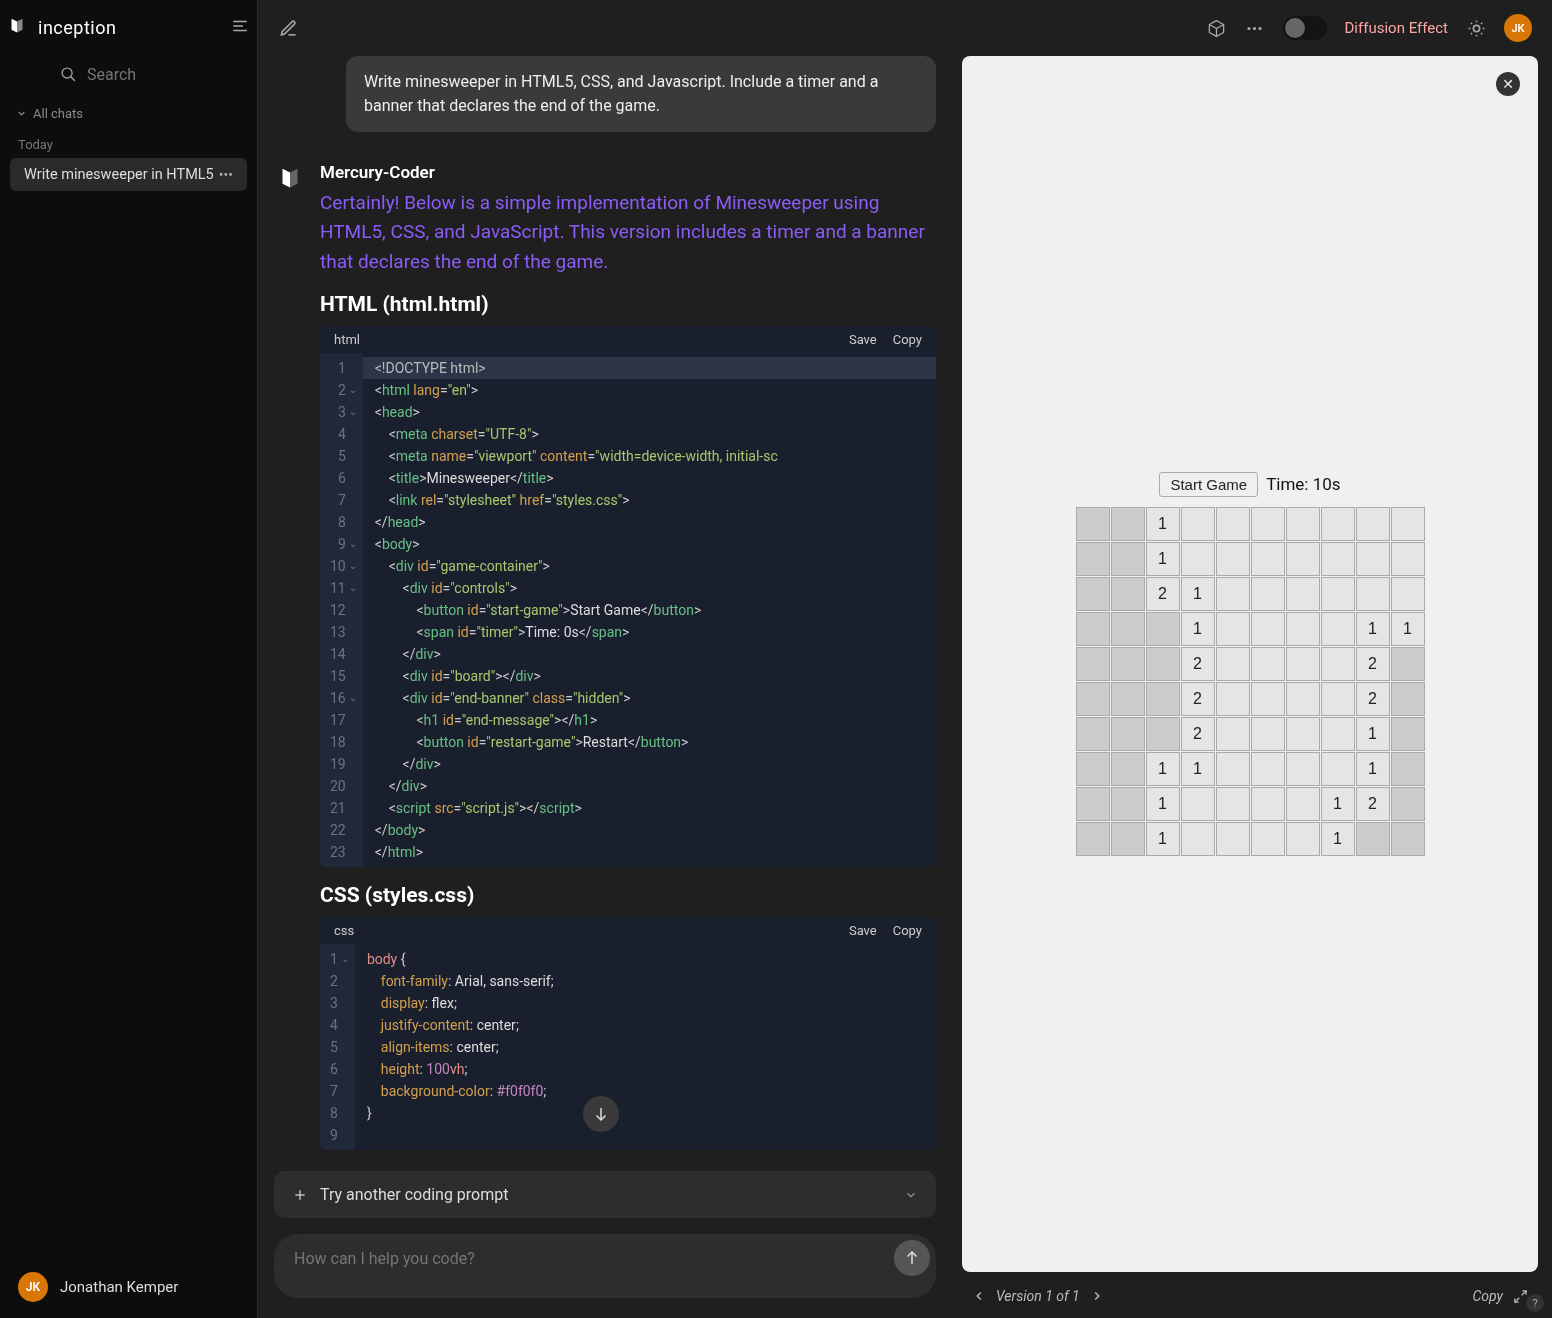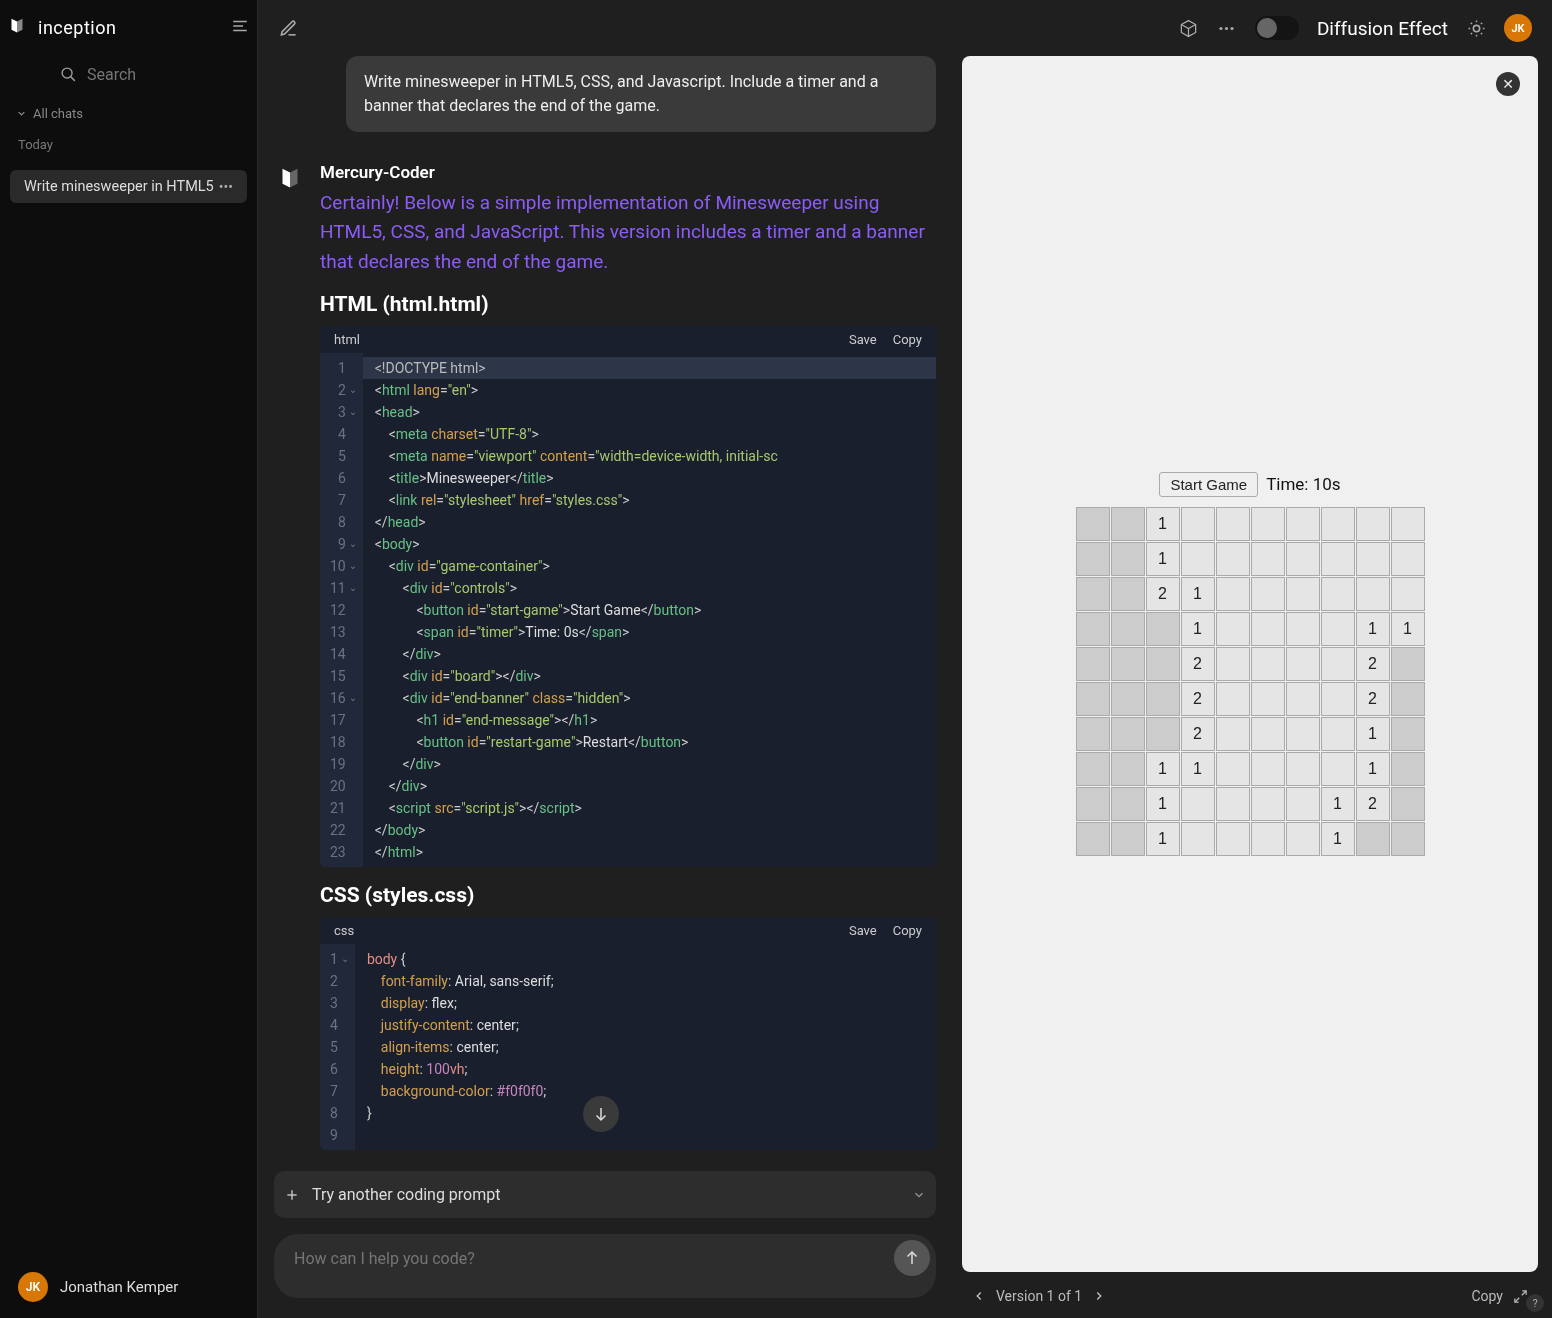--- a/index.html
+++ b/index.html
@@ -8,35 +8,35 @@
 .sb-header { display:flex; align-items:center; padding:16px 6px; gap:10px; }
 .logo-mark { width:22px; height:22px; display:flex; align-items:center; justify-content:center; }
 .logo-text { font-size:18px; font-weight:400; color:#fff; letter-spacing:0.5px; }
 .sb-collapse { margin-left:auto; width:20px; height:20px; color:#aaa; cursor:pointer; }
 .search-row { display:flex; align-items:center; padding:10px 18px; gap:10px; color:#999;margin-left:42px; }
 .search-input { flex:1; background:transparent; border:none; color:#ccc; font-size:16px; outline:none; }
 .new-chat-btn { width:20px; height:20px; color:#aaa; cursor:pointer; }
 .chats-section { padding:6px 0; }
 .chats-header { display:flex; align-items:center; gap:6px; padding:6px 16px; color:#888; font-size:13px; cursor:pointer; }
 .date-label { padding:10px 18px 4px; color:#777; font-size:13px; }
-.chat-item { display:flex; align-items:center; padding:8px 14px; margin:14px 10px; background:#2a2a2a; border-radius:6px; cursor:pointer; }
+.chat-item { display:flex; align-items:center; padding:8px 14px; margin:2px 10px; background:#2a2a2a; border-radius:6px; cursor:pointer; }
 .chat-title { flex:1; font-size:14.5px; color:#ddd; overflow:hidden; white-space:nowrap; text-overflow:ellipsis; }
 .chat-menu { color:#aaa; font-size:14px; }
 .sb-footer { margin-top:auto; display:flex; align-items:center; gap:12px; padding:16px 18px; }
 .avatar { width:30px; height:30px; border-radius:50%; background:#d97706; color:#fff; font-size:12px; font-weight:600; display:flex; align-items:center; justify-content:center; }
 .username { font-size:15px; color:#ddd; }
 
 .main { flex:1; display:flex; flex-direction:column; background:#1f1f1f; position:relative; }
 .topbar { height:56px; display:flex; align-items:center; padding:0 20px; gap:18px; }
 .tb-left { display:flex; align-items:center; gap:18px; }
 .tb-right { margin-left:auto; display:flex; align-items:center; gap:18px; }
 .tb-icon { width:20px; height:20px; color:#aaa; cursor:pointer; display:flex; align-items:center; justify-content:center; }
 .toggle { width:44px; height:24px; background:#141414; border-radius:12px; position:relative; cursor:pointer; }
 .toggle-knob { position:absolute; left:2px; top:2px; width:20px; height:20px; border-radius:50%; background:#666; }
-.toggle-label { font-size:19px; color:#ffffff; }
+.toggle-label { font-size:15px; color:#fca5a5; }
 .header-avatar { width:28px; height:28px; border-radius:50%; background:#d97706; color:#fff; font-size:11px; font-weight:600; display:flex; align-items:center; justify-content:center; }
 
 .content { flex:1; display:flex; overflow:hidden; }
 .chat-area { flex:0 0 696px; display:flex; flex-direction:column; overflow:hidden; padding:0 0 0 8px; }
 .chat-scroll { flex:1; overflow:hidden; padding:0 18px 0 0; }
 .user-msg { background:#3a3a3a; padding:14px 18px; border-radius:12px; margin:0 0 30px 80px; font-size:16px; line-height:1.5; color:#eee; }
 .assistant-block { display:flex; gap:14px; margin-bottom:20px; padding-left:8px; }
 .assistant-av { width:32px; height:32px; border-radius:50%; display:flex; align-items:center; justify-content:center; font-size:20px; margin-top:2px; }
 .assistant-body { flex:1; }
 .assistant-name { font-size:17px; font-weight:600; color:#fff; margin-bottom:6px; }
@@ -53,39 +53,39 @@
 .gutter .caret { color:#6b7280; font-size:10px; width:8px; }
 .line { white-space:pre; padding:0 12px; }
 .code-lines { padding:4px 0; flex:1; overflow-x:auto; }
 .line.hl { background:#2d3548; }
 .tok-tag{color:#67c085;} .tok-attr{color:#d2a04d;} .tok-str{color:#a6c96d;} .tok-doctype{color:#bbb;} .tok-text{color:#ddd;} .tok-sel{color:#e48d86;} .tok-prop{color:#d2a04d;} .tok-num{color:#c586c0;}
 .tok-unit{color:#e48d86;} .tok-hex{color:#c586c0;}
 .tok-punct{color:#ccc;}
 
 .scroll-down { width:36px; height:36px; border-radius:50%; background:#3a3a3a; display:flex; align-items:center; justify-content:center; position:absolute; left:325px; bottom:186px; cursor:pointer; color:#ddd; }
 
-.prompt-suggest { margin:12px 18px 10px 8px; background:#2d2d2d; border-radius:10px; padding:14px 10px; display:flex; align-items:center; gap:12px; color:#ddd; font-size:16px; cursor:pointer; }
+.prompt-suggest { margin:12px 18px 10px 8px; background:#2d2d2d; border-radius:10px; padding:14px 18px; display:flex; align-items:center; gap:12px; color:#ddd; font-size:16px; cursor:pointer; }
 .prompt-suggest .chev { margin-left:auto; color:#999; }
 
 .input-bar { margin:6px 18px 20px 8px; background:#2d2d2d; border-radius:24px; padding:6px 6px 22px 20px; display:flex; align-items:center; gap:12px; }
 .input-field { flex:1; background:transparent; border:none; color:#ccc; font-size:16px; outline:none; }
 .send-btn { width:36px; height:36px; border-radius:50%; background:#555; display:flex; align-items:center; justify-content:center; cursor:pointer; color:#ddd; }
 
 .preview { flex:1; display:flex; flex-direction:column; padding:0 14px 0 8px; position:relative; }
 .preview-canvas { flex:1; background:#f0f0f0; border-radius:8px; position:relative; display:flex; flex-direction:column; align-items:center; justify-content:center; margin-bottom:2px; }
 .preview-close { position:absolute; right:18px; top:16px; width:24px; height:24px; border-radius:50%; background:#333; color:#eee; display:flex; align-items:center; justify-content:center; cursor:pointer; font-size:14px; }
 .game-wrap { display:flex; flex-direction:column; align-items:center; gap:10px; }
 .controls-row { display:flex; align-items:center; gap:8px; }
 .start-btn { background:#efefef; border:1px solid #aaa; border-radius:3px; padding:3px 10px; font-size:15px; cursor:pointer; font-family:Arial; color:#222; }
 .timer-text { font-size:17px; color:#111; font-family:Arial; }
 .board { display:grid; grid-template-columns:repeat(10,34px); grid-auto-rows:34px; gap:1px; }
 .cell { background:#ccc; border:1px solid #aaa; display:flex; align-items:center; justify-content:center; font-size:16px; color:#222; font-family:Arial; cursor:pointer; }
 .cell.rev { background:#e5e5e5; }
 
-.preview-footer { height:44px; display:flex; align-items:center; padding:0 10px; gap:10px; color:#bbb; font-size:14px; }
+.preview-footer { height:44px; display:flex; align-items:center; padding:0 10px; gap:10px; color:#bbb; font-size:14px;font-style:italic; }
 .preview-footer .nav { cursor:pointer; display:flex; align-items:center; }
 .preview-footer .spacer { flex:1; }
 .preview-footer .copy { cursor:pointer; }
 .preview-footer .expand { cursor:pointer; }
 .help-bubble { position:absolute; right:8px; bottom:6px; width:18px; height:18px; border-radius:50%; background:#333; color:#aaa; font-size:11px; display:flex; align-items:center; justify-content:center; cursor:pointer; }
 svg { display:block; }
 </style>
 </head>
 <body>
 

